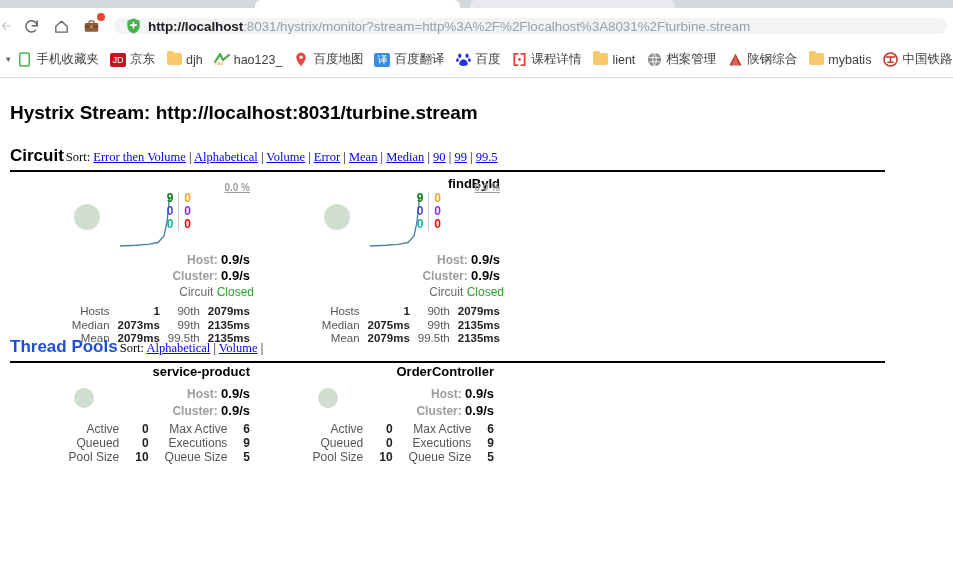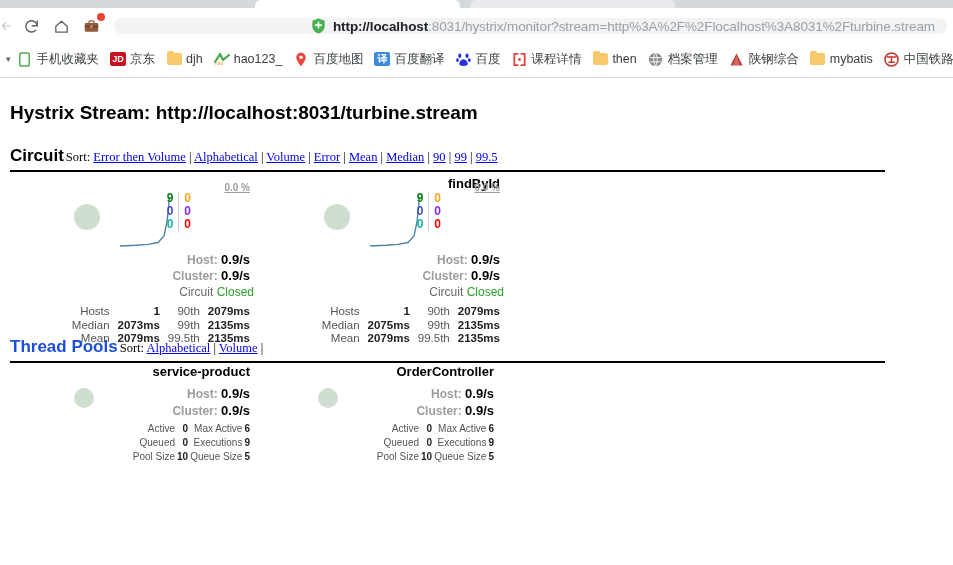--- a/index.html
+++ b/index.html
@@ -37,58 +37,57 @@
     width: 26px; height: 26px; margin-left: 4px;
     display: flex; align-items: center; justify-content: center;
     color: #5f6368; cursor: default; flex: none;
   }
   #back-arrow { margin-left: 0px; width: 14px; color: #c4c7c9; }
   #omnibox {
     flex: 1; height: 16px; margin-left: 10px; margin-right: 6px;
     background: #f1f3f4; border-radius: 13px;
     display: flex; align-items: center; padding: 0 12px;
     overflow: hidden;
-    justify-content: flex-end;
   }
   #shield-icon { flex: none; margin-right: 7px; display: flex; }
   #url-text {
     font-family: "Liberation Sans", sans-serif;
     font-size: 13.5px; color: #9aa0a6; white-space: nowrap;
     letter-spacing: -0.1px;
   }
   #url-text b { color: #202124; font-weight: 700; }
 
   
   #bookmarks-bar {
     position: absolute; top: 44px; left: 0; width: 953px; height: 30px;
     background: #ffffff; display: flex; align-items: center;
     padding-left: 2px; overflow: hidden;
   }
   .bm {
-    display: flex; align-items: center; flex: none;
+    display: flex; align-items: flex-end; flex: none;
     margin-right: 11px; cursor: default; max-width: 120px;
   }
   .bm-label {
     font-size: 12.5px; color: #3c4043; white-space: nowrap;
     margin-left: 4px;
   }
   .bm-icon { width: 16px; height: 16px; flex: none; display:flex; align-items:center; justify-content:center; }
   #bm-chevron { color: #5f6368; font-size: 9px; margin-left: 4px; margin-right: 6px; flex:none;}
   .folder-ico {
     width: 15px; height: 12px; background: #f8c96a;
     border-radius: 1.5px 2px 2px 2px; position: relative;
   }
   .folder-ico:before {
     content:""; position:absolute; left:0; top:-2.5px; width:7px; height:3px;
     background:#f8c96a; border-radius:1.5px 1.5px 0 0;
   }
   .sq-ico {
     width: 30px; height: 14px; border-radius: 2px;
     display:flex; align-items:center; justify-content:center;
-    font-size: 9px; color:#fff; font-weight:700;
+    font-size: 9px; color:#fff; font-weight:400;
   }
   #bm-border {
     position: absolute; top: 77px; left: 0; width: 953px; height: 1px;
     background: #dadce0;
   }
 
   
   #page {
     position: absolute; top: 78px; left: 0; width: 885px; height: 487px;
     background: #ffffff; overflow: hidden;
@@ -189,21 +188,21 @@
     font-size: 13px; font-weight: 700; color: #000; white-space: nowrap;
   }
   .tp-circle {
     position: absolute; left: 66px; top: 24px;
     width: 20px; height: 20px; border-radius: 50%;
     background: #cfded0;
   }
   .tp-stats {
     position: absolute; right: 8px; top: 58px;
     display: grid; grid-template-columns: auto auto auto auto;
-    gap: 0 2px; font-size: 10px; color: #555; line-height: 14px;
+    gap: 0 16px; font-size: 12px; color: #555; line-height: 14px;
   }
   .tp-stats .k { text-align: right; }
   .tp-stats .v { text-align: right; color: #222; font-weight: 700; }
 
   #watermark {
     position: absolute; right: 14px; bottom: 10px;
     font-size: 17px; color: #c9c9c9;
     font-family: "Liberation Sans", sans-serif;
     white-space: nowrap;
   }
@@ -329,21 +328,21 @@
             <circle cx="8" cy="8" r="1.5" fill="#e8453c"></circle>
           </svg>
       </span>
       <span class="bm-label">课程详情</span>
     </div>
 
     <div class="bm">
       <span class="bm-icon">
           <span class="folder-ico"></span>
         </span>
-      <span class="bm-label">then</span>
+      <span class="bm-label">lient</span>
     </div>
 
     <div class="bm">
       <span class="bm-icon">
         <svg width="15" height="15" viewBox="0 0 16 16">
             <circle cx="8" cy="8" r="7" fill="#8a8a8a"></circle>
             <path d="M2 6h12M2.5 10.5h11M8 1c2.5 2.8 2.5 11.2 0 14M8 1C5.5 3.8 5.5 12.2 8 15" stroke="#fff" stroke-width="1" fill="none"></path>
           </svg>
       </span>
       <span class="bm-label">档案管理</span>

